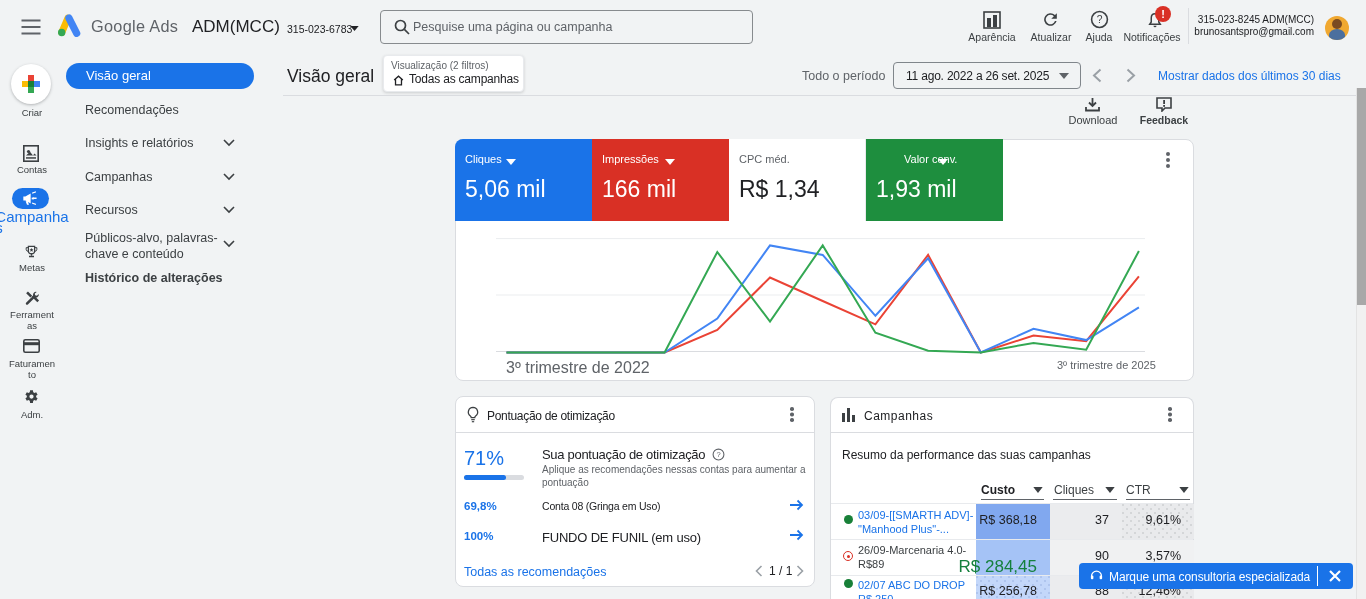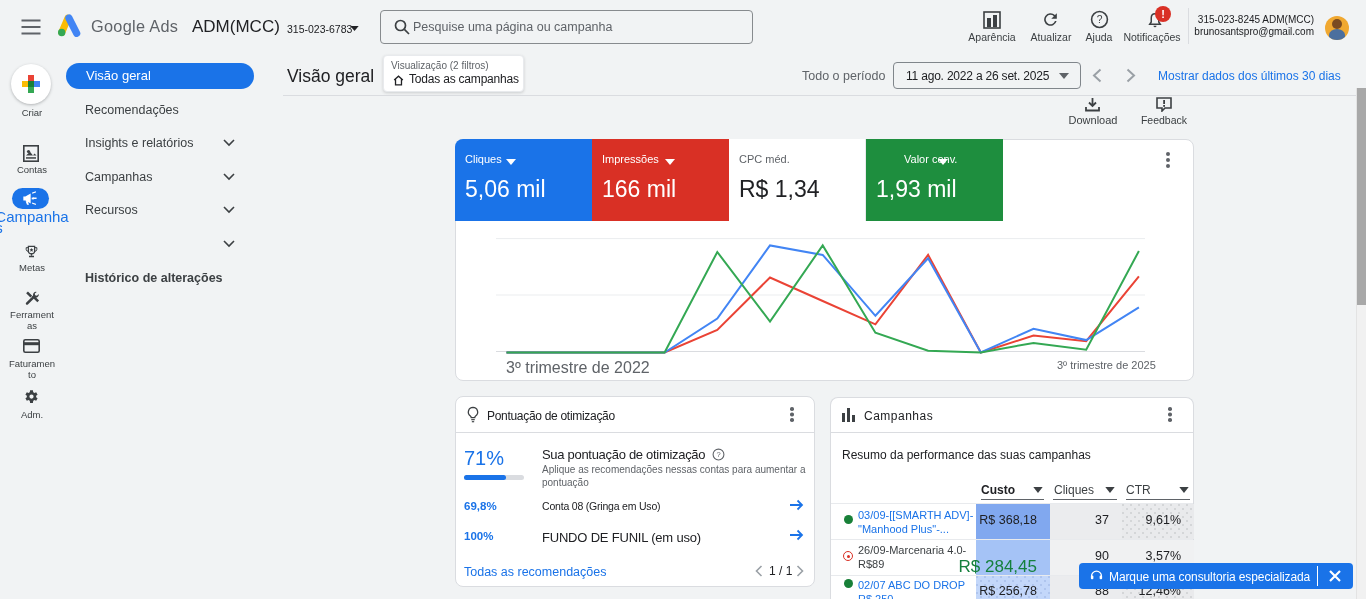--- a/index.html
+++ b/index.html
@@ -127,20 +127,21 @@
     </svg>
   <div class="abs" style="left:32px;top:359px;transform:translateX(-50%);font-size:9.5px;color:#3c4043;">Adm.</div>
 </div>
 
 <div class="abs" id="subnav" style="left:64px;top:50px;width:219px;height:549px;font-size:12.5px;color:#3c4043;">
   <div class="abs" style="left:2px;top:13px;width:188px;height:26px;border-radius:13px;background:#1a73e8;color:#fff;line-height:26px;padding-left:20px;font-size:13px;">Visão geral</div>
   <div class="abs" style="left:21px;top:53px;">Recomendações</div>
   <div class="abs" style="left:21px;top:86px;">Insights e relatórios</div>
   <div class="abs" style="left:21px;top:120px;">Campanhas</div>
   <div class="abs" style="left:21px;top:153px;">Recursos</div>
+  <div class="abs" style="left:21px;top:180px;line-height:16px;">Públicos-alvo, palavras-<br>chave e conteúdo</div>
   <div class="abs" style="left:21px;top:221px;font-weight:bold;">Histórico de alterações</div>
 </div>
 
 <svg class="abs" style="left:223px;top:139px" width="12" height="8" viewBox="0 0 12 8">
     <path d="M1 1 L6 6 L11 1" fill="none" stroke="#3c4043" stroke-width="1.6"></path>
   </svg>
 <svg class="abs" style="left:223px;top:173px" width="12" height="8" viewBox="0 0 12 8">
     <path d="M1 1 L6 6 L11 1" fill="none" stroke="#3c4043" stroke-width="1.6"></path>
   </svg>
 <svg class="abs" style="left:223px;top:206px" width="12" height="8" viewBox="0 0 12 8">
@@ -177,21 +178,21 @@
 <svg class="abs" style="left:1085px;top:98px;" width="15" height="14" viewBox="0 0 15 14">
     <path d="M7.5 0 L7.5 7 M4 4.5 L7.5 8 L11 4.5" fill="none" stroke="#3c4043" stroke-width="1.8"></path>
     <path d="M1 9 L1 12.5 L14 12.5 L14 9" fill="none" stroke="#3c4043" stroke-width="1.8"></path>
   </svg>
 <div class="abs" style="left:1093px;top:114px;transform:translateX(-50%);font-size:11px;color:#3c4043;">Download</div>
 <svg class="abs" style="left:1156px;top:97px;" width="16" height="15" viewBox="0 0 16 15">
     <path d="M1 1 L15 1 L15 11 L9 11 L6 14 L6 11 L1 11 Z" fill="none" stroke="#3c4043" stroke-width="1.6"></path>
     <rect x="7.2" y="3" width="1.8" height="4" fill="#3c4043"></rect>
     <rect x="7.2" y="8" width="1.8" height="1.8" fill="#3c4043"></rect>
   </svg>
-<div class="abs" style="left:1164px;top:114px;transform:translateX(-50%);font-size:10.5px;color:#3c4043;">Feedback</div>
+<div class="abs" style="left:1164px;top:114px;transform:translateX(-50%);font-size:10.5px;color:#3c4043;font-weight:bold;">Feedback</div>
 
 <div class="abs" style="left:455px;top:139px;width:739px;height:242px;background:#fff;border:1px solid #dadce0;border-radius:8px;"></div>
 <div class="abs" style="left:455px;top:139px;width:137px;height:82px;background:#1a73e8;border-radius:8px 0 0 0;color:#fff;">
   <div class="abs" style="left:10px;top:14px;font-size:11px;">Cliques</div>
   <div class="abs" style="left:10px;top:37px;font-size:23px;">5,06 mil</div>
 </div>
 <svg class="abs" style="left:506px;top:159px;" width="10" height="6" viewBox="0 0 10 6">
     <path d="M0 0 L10 0 L5 6 Z" fill="#fff"></path>
   </svg>
 <div class="abs" style="left:592px;top:139px;width:137px;height:82px;background:#d93025;color:#fff;">

